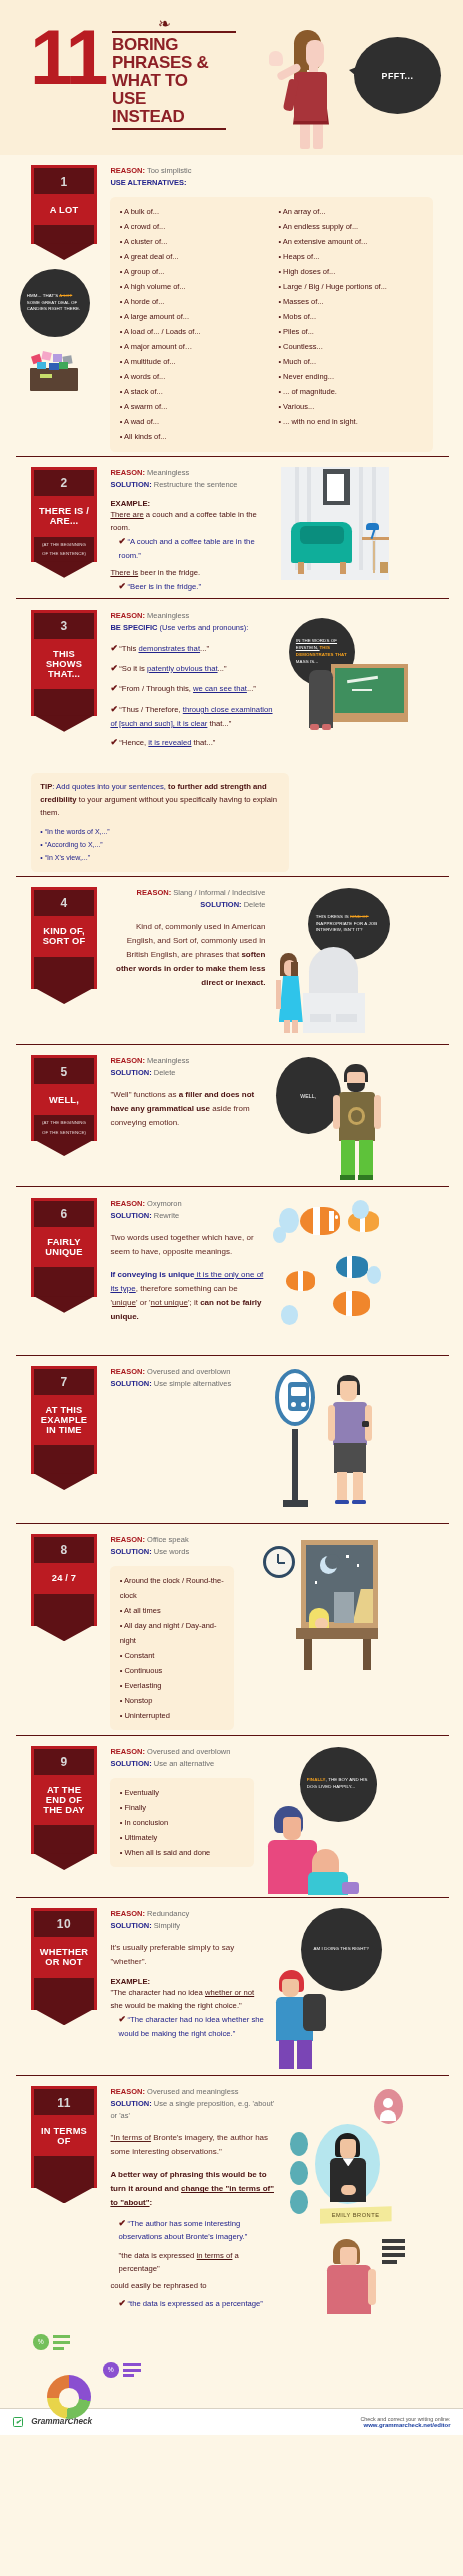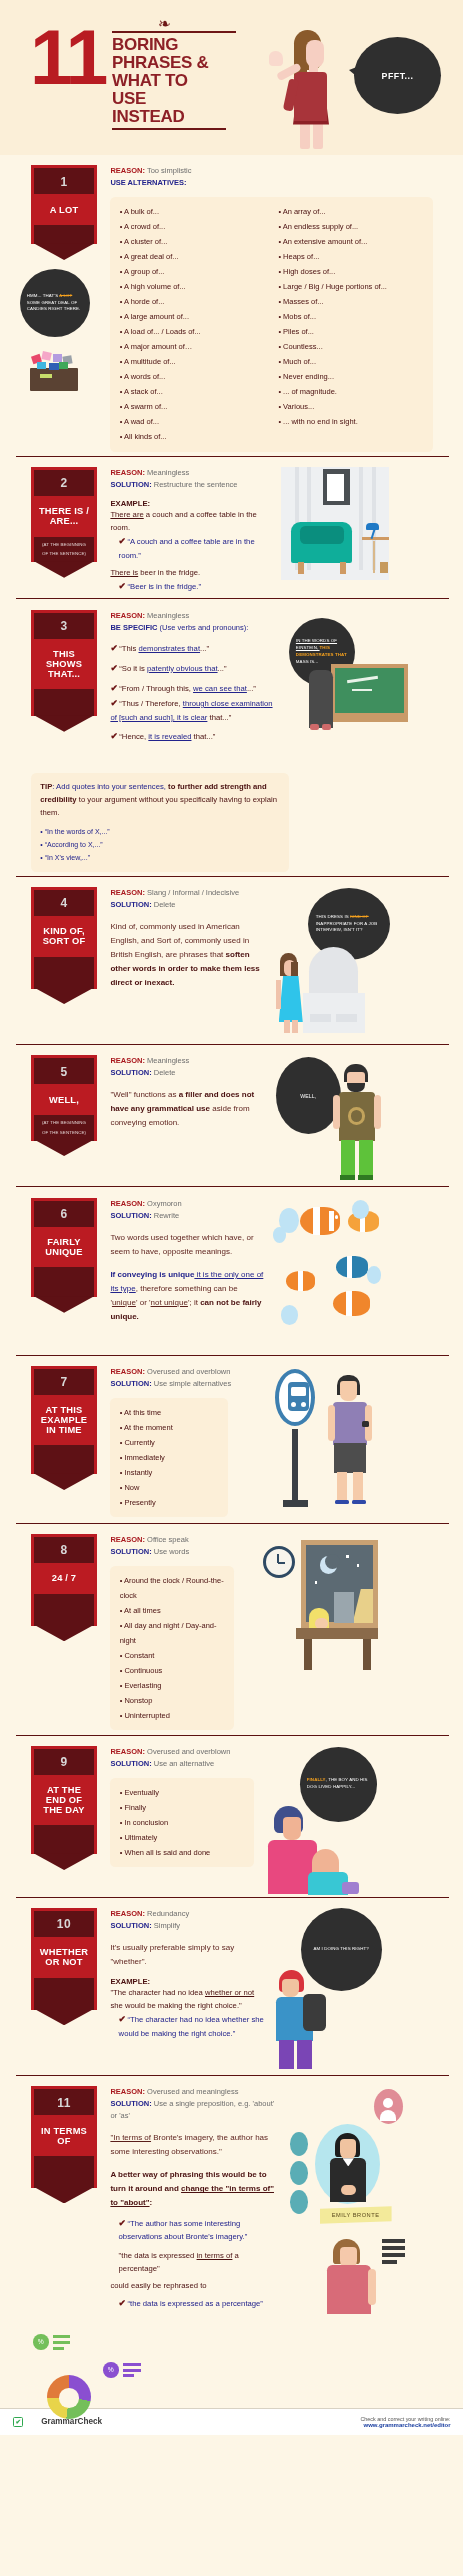--- a/index.html
+++ b/index.html
@@ -181,21 +181,21 @@
   .bub-txt .uline { text-decoration: underline; }
 
   
   .footer {
     background: #ffffff;
     border-top: 1px solid #d9d2c4;
     padding: 7.2px 13.4px;
     display:flex; align-items:center; justify-content: space-between;
     margin-top: 5.2px;
   }
-  .gc-logo { display:flex; align-items:center; gap:18px; }
+  .gc-logo { display:flex; align-items:center; gap:8px;font-style:italic; }
   .gc-check {
     width: 9.8px; height:9.8px; border:1px solid #2fa84f; border-radius:1.5px;
     color:#2fa84f; font-size:6.7px; line-height:7.7px; text-align:center; font-weight:bold;
   }
   .gc-name { font-size:8.2px; font-weight:bold; color:#3b3b3b; }
   .foot-right { text-align:right; }
   .foot-l1 { font-size:5.4px; color:#555; }
   .foot-l2 { font-size:6px; color:#1b3fa0; font-weight:bold; }
   .rect { position:absolute; }
 </style>
@@ -388,21 +388,21 @@
         </div>
       </div>
       <div class="body-col" style="flex:0 0 170px;">
         <div class="kv"><span class="k-reason">REASON:</span>
           <span class="v">Meaningless</span></div>
         <div class="kv"><span class="k-sol">BE SPECIFIC</span>
           <span class="k-sol" style="font-weight:normal;">(Use verbs and pronouns):</span></div>
         <div id="sec3items" style="margin-top:7.2px;">
             <div class="example-line" style="margin-bottom: 5.2px;"><span class="check">✔</span><span>“This </span><span class="u good">demonstrates that</span><span>...”</span></div>
             <div class="example-line" style="margin-bottom: 5.2px;"><span class="check">✔</span><span>“So it is </span><span class="u good">patently obvious that</span><span>...”</span></div>
-            <div class="example-line" style="margin-bottom: 0;"><span class="check">✔</span><span>“From / Through this, </span><span class="u good">we can see that</span><span>...”</span></div>
+            <div class="example-line" style="margin-bottom: 6px;"><span class="check">✔</span><span>“From / Through this, </span><span class="u good">we can see that</span><span>...”</span></div>
             <div class="example-line" style="margin-bottom: 5.2px;"><span class="check">✔</span><span>“Thus / Therefore, </span><span class="u good">through close examination of [such and such], it is clear</span><span> that...”</span></div>
             <div class="example-line" style="margin-bottom: 1px;"><span class="check">✔</span><span>“Hence, </span><span class="u good">it is revealed</span><span> that...”</span></div>
           </div>
       </div>
       <div class="art-col" style="height:155px;">
         <div class="bub" style="left:3.1px; top:10.3px; width:66px; height:68px;">
           <div class="bub-txt">
             <span class="uline">IN THE WORDS OF EINSTEIN, </span><span class="hl">THIS DEMONSTRATES THAT</span><span> MASS IS...</span>
           </div>
         </div>
@@ -431,21 +431,21 @@
     <div class="sec-inner">
       <div class="banner-outer">
         <div class="banner">
           <div class="banner-num">4</div>
           <div class="banner-title">KIND OF, SORT OF</div>
           <div class="banner-foot" style="min-height:32px;">
               <div class="banner-foot-clip"></div>
             </div>
         </div>
       </div>
-      <div class="body-col" style="flex:0 0 155px;">
+      <div class="body-col" style="flex:0 0 155px;text-align:right;">
         <div class="kv"><span class="k-reason">REASON:</span>
           <span class="v">Slang / Informal / Indecisive</span></div>
         <div class="kv"><span class="k-sol">SOLUTION:</span>
           <span class="v">Delete</span></div>
         <div class="para">
           <span>Kind of, commonly used in American English, and Sort of, commonly used in British English, are phrases that </span><b>soften other words in order to make them less direct or inexact.</b>
         </div>
       </div>
       <div class="art-col" style="height:155px;">
         <div class="bub" style="left:37px; top:3.1px; width:82px; height:72px; padding:8.2px;">
@@ -563,31 +563,20 @@
           <div class="banner-foot" style="min-height:29px;">
               <div class="banner-foot-clip"></div>
             </div>
         </div>
       </div>
       <div class="body-col" style="flex:0 0 144px;">
         <div class="kv"><span class="k-reason">REASON:</span>
           <span class="v">Overused and overblown</span></div>
         <div class="kv"><span class="k-sol">SOLUTION:</span>
           <span class="v">Use simple alternatives</span></div>
-        <div class="altbox" style="display:block;width:118px;">
-          <ul id="alt7">
-              <li>At this time</li>
-              <li>At the moment</li>
-              <li>Currently</li>
-              <li>Immediately</li>
-              <li>Instantly</li>
-              <li>Now</li>
-              <li>Presently</li>
-            </ul>
-        </div>
       </div>
       <div class="art-col" style="height:155px;">
         <div class="rect" style="left:15.5px;top:5.2px;width:40px;height:57px;border:4.6px solid #3d7fb0;background:#fff;border-radius:50%;"></div>
         <div class="rect" style="left:28px;top:18.5px;width:21.6px;height:29px;background:#3d7fb0;border-radius:4.1px;"></div>
         <div class="rect" style="left:31px;top:23px;width:15.5px;height:9.3px;background:#fff;border-radius:1.5px;"></div>
         <div class="rect" style="left:31px;top:38px;width:5.2px;height:5.2px;background:#fff;border-radius:50%;"></div>
         <div class="rect" style="left:41px;top:38px;width:5.2px;height:5.2px;background:#fff;border-radius:50%;"></div>
         <div class="rect" style="left:32px;top:65px;width:6.2px;height:74px;background:#3a3f44;"></div>
         <div class="rect" style="left:23px;top:136px;width:25px;height:7.2px;background:#3a3f44;"></div>
         <div class="rect" style="left:77px;top:11.3px;width:23px;height:19.6px;background:#2f2f2f;border-radius:10.3px 10.3px 0 0;"></div>

